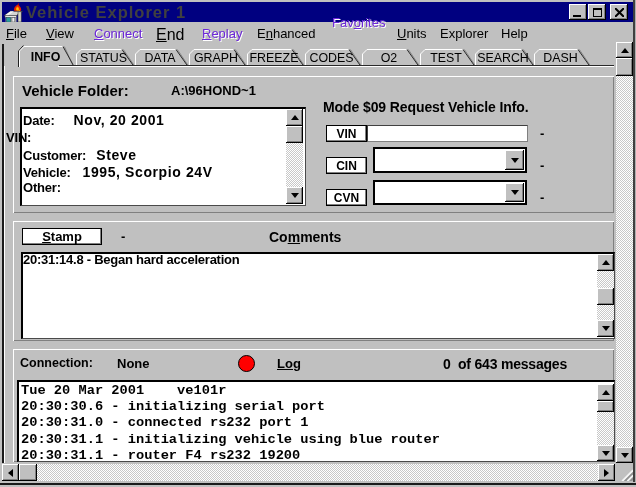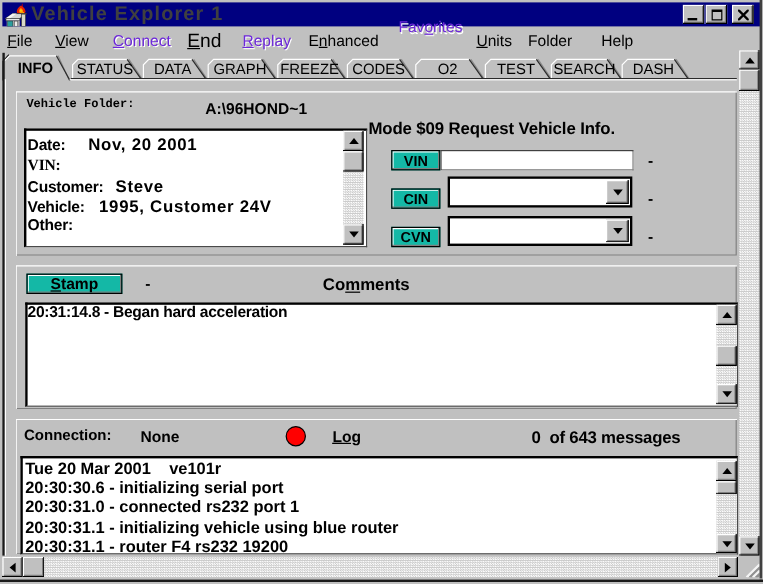--- a/index.html
+++ b/index.html
@@ -1,21 +1,21 @@
 <!DOCTYPE html>
 <html><head>
 <meta charset="utf-8">
 <style>
 * { margin:0; padding:0; box-sizing:border-box; }
 html,body { width:636px; height:487px; overflow:hidden; }
 body { font-family:"Liberation Sans",sans-serif; background:#c0c0c0; position:relative; }
 .abs { position:absolute; }
 .b { font-weight:bold; }
 .raised { background:#c0c0c0; box-shadow: inset -1px -1px 0 #000, inset 1px 1px 0 #fff, inset -2px -2px 0 #808080; }
-.blackbtn { background:#14b8a6; border:1px solid #000; box-shadow: inset -1px -1px 0 #808080, inset 1px 1px 0 #fff; }
+.blackbtn { background:#ffffff; border:1px solid #000; box-shadow: inset -1px -1px 0 #808080, inset 1px 1px 0 #fff; }
 .dither { background-image: conic-gradient(#fff 25%, #c8c8c8 25% 50%, #fff 50% 75%, #c8c8c8 75%); background-size: 2px 2px; }
 .tri-up { width:0; height:0; border-left:4px solid transparent; border-right:4px solid transparent; border-bottom:5px solid #000; }
 .tri-dn { width:0; height:0; border-left:4px solid transparent; border-right:4px solid transparent; border-top:5px solid #000; }
 .tri-lf { width:0; height:0; border-top:4px solid transparent; border-bottom:4px solid transparent; border-right:5px solid #000; }
 .tri-rt { width:0; height:0; border-top:4px solid transparent; border-bottom:4px solid transparent; border-left:5px solid #000; }
 .ctr { display:flex; align-items:center; justify-content:center; }
 .group { background:#c0c0c0; box-shadow: inset 1px 1px 0 #fff, inset -1px -1px 0 #808080; }
 .edit { background:#fff; border-style:solid; border-color:#000 #4a4a4a #4a4a4a #000; border-width:2px 1px 1px 2px; }
 u { text-decoration:underline; text-underline-offset:1px; }
 .dis { color:#6d28d9; text-shadow:1px 1px 0 #fff; }
@@ -54,24 +54,24 @@
   </div>
 
 <div class="abs" style="left:6px;   top:26px; font-size:13px;"><u>F</u>ile</div>
 <div class="abs" style="left:46px;  top:26px; font-size:13px;"><u>V</u>iew</div>
 <div class="abs dis" style="left:94px;  top:26px; font-size:13px;"><u>C</u>onnect</div>
 <div class="abs" style="left:156px; top:26px; font-size:16px;"><u>E</u>nd</div>
 <div class="abs dis" style="left:202px; top:26px; font-size:13px;"><u>R</u>eplay</div>
 <div class="abs" style="left:257px; top:26px; font-size:13px;">E<u>n</u>hanced</div>
 <div class="abs dis" style="left:332px; top:15px; font-size:13px;">Fav<u>o</u>rites</div>
 <div class="abs" style="left:397px; top:26px; font-size:13px;"><u>U</u>nits</div>
-<div class="abs" style="left:440px; top:26px; font-size:13px;">Folder</div>
+<div class="abs" style="left:440px; top:26px; font-size:13px;">Explorer</div>
 <div class="abs" style="left:501px; top:26px; font-size:13px;">Help</div>
 
-<div class="abs" id="tabs" style="left:0; top:44px; width:614px; height:23px;"><svg width="614" height="23" viewBox="0 0 614 23">
+<div class="abs" id="tabs" style="left:0; top:44px; width:614px; height:23px;padding-left:16px;"><svg width="614" height="23" viewBox="0 0 614 23">
       <path d="M 3.5 23.5 L 3.5 7.0 L 8.0 2.5 L 47 2.5 L 58.5 23.5 Z" fill="#c0c0c0"></path>
       <path d="M 2.5 23.5 L 2.5 7.0 L 7.4 1.5" stroke="#222" fill="none"></path>
       <path d="M 3.5 23.5 L 3.5 7.0 L 8.0 2.5 L 47 2.5" stroke="#fff" fill="none"></path>
       <path d="M 48.4 2.5 L 59.4 26.5" stroke="#8a8a8a" stroke-width="1" fill="none"></path>
       <path d="M 47 2.5 L 58.5 23.5" stroke="#2a2a2a" stroke-width="1" fill="none"></path>
       <text x="29.5" y="16.7" text-anchor="middle" font-size="12.4" font-family="Liberation Sans, sans-serif" font-weight="bold">INFO</text>
       <path d="M 60.5 21.8 L 60.5 10.0 L 65.0 5.5 L 106 5.5 L 117.5 21.8 Z" fill="#c0c0c0"></path>
       <path d="M 60.5 21.8 L 60.5 10.0 L 65.0 5.5 L 106 5.5" stroke="#fff" fill="none"></path>
       <path d="M 107.4 5.5 L 118.4 21.8" stroke="#8a8a8a" stroke-width="1" fill="none"></path>
       <path d="M 106 5.5 L 117.5 21.8" stroke="#2a2a2a" stroke-width="1" fill="none"></path>
@@ -118,39 +118,39 @@
       <text x="544.5" y="17.7" text-anchor="middle" font-size="12.4" font-family="Liberation Sans, sans-serif">DASH</text>
     </svg></div>
 
 <div class="abs" style="left:59px; top:65px; width:555px; height:1px; background:#2a2a2a;"></div>
 <div class="abs" style="left:58px; top:66.2px; width:556px; height:1px; background:#fff;"></div>
 
 <div class="abs" style="left:2px; top:44px; width:2px; height:419px; background:#1a1a1a;"></div>
 <div class="abs" style="left:4px; top:66px; width:1px; height:397px; background:#fff;"></div>
 
 <div class="abs group" style="left:13px; top:76px; width:601px; height:137px;"></div>
-<div class="abs b" style="left:22px; top:82px; font-size:10px;font-family:Liberation Mono, monospace;">Vehicle Folder:</div>
+<div class="abs b" style="left:22px; top:82px; font-size:15px;">Vehicle Folder:</div>
 <div class="abs b" style="left:171px; top:83px; font-size:13px;">A:\96HOND~1</div>
 <div class="abs edit" style="left:20px; top:107px; width:286px; height:99px;"></div>
 <div class="abs b" style="left:23px; top:111.5px; font-size:13px; letter-spacing:-0.2px;">Date:<span style="font-size:14px; letter-spacing:0.6px; margin-left:19px;">Nov, 20 2001</span></div>
-<div class="abs b" style="left:23px; top:130px; font-size:13px; letter-spacing:-0.2px;font-family:Liberation Serif, serif;">VIN:</div>
+<div class="abs b" style="left:6px; top:130px; font-size:13px; letter-spacing:-0.2px;">VIN:</div>
 <div class="abs b" style="left:23px; top:147px; font-size:13px; letter-spacing:-0.2px;">Customer:<span style="font-size:14px; letter-spacing:0.6px; margin-left:10px;">Steve</span></div>
-<div class="abs b" style="left:23px; top:164px; font-size:13px; letter-spacing:-0.2px;">Vehicle:<span style="font-size:14px; letter-spacing:0.6px; margin-left:12px;">1995, Customer 24V</span></div>
+<div class="abs b" style="left:23px; top:164px; font-size:13px; letter-spacing:-0.2px;">Vehicle:<span style="font-size:14px; letter-spacing:0.6px; margin-left:12px;">1995, Scorpio 24V</span></div>
 <div class="abs b" style="left:23px; top:180px; font-size:13px; letter-spacing:-0.2px;">Other:</div>
 
 <div class="abs dither" style="left:286px; top:109px; width:17px; height:95px;"></div>
 <div class="abs raised ctr" style="left:286px; top:109px; width:17px; height:17px;">
     <div class="tri-up"></div>
   </div>
 <div class="abs raised" style="left:286px; top:126px; width:17px; height:17px;"></div>
 <div class="abs raised ctr" style="left:286px; top:187px; width:17px; height:17px;">
     <div class="tri-dn"></div>
   </div>
 
-<div class="abs b" style="left:307px; top:99px; font-size:14px; letter-spacing:-0.1px;">Mode $09 Request Vehicle Info.</div>
+<div class="abs b" style="left:323px; top:99px; font-size:14px; letter-spacing:-0.1px;">Mode $09 Request Vehicle Info.</div>
 <div class="abs blackbtn ctr b" style="left:326px; top:125px; width:41px; height:17px; font-size:12px;">VIN</div>
 <div class="abs" style="left:367px; top:125px; width:161px; height:17px; background:#fff; border:1px solid #808080; border-top-color:#404040; border-left-color:#404040;"></div>
 <div class="abs b" style="left:540px; top:126px; font-size:13px;">-</div>
 
 <div class="abs blackbtn ctr b" style="left:326px; top:157px; width:41px; height:17px; font-size:12px;">CIN</div>
 <div class="abs" style="left:373px; top:147px; width:154px; height:26px; background:#fff; border:2px solid #000;"></div>
 <div class="abs raised ctr" style="left:505px; top:150px; width:19px; height:20px;">
     <div class="tri-dn"></div>
   </div>
 <div class="abs b" style="left:540px; top:158px; font-size:13px;">-</div>
@@ -180,21 +180,21 @@
     <div class="tri-dn"></div>
   </div>
 
 <div class="abs group" style="left:13px; top:349px; width:601px; height:113px;"></div>
 <div class="abs b" style="left:20px; top:356px; font-size:12.5px;">Connection:</div>
 <div class="abs b" style="left:117px; top:356px; font-size:13px;">None</div>
 <div class="abs" style="left:238px; top:355px; width:17px; height:17px; border-radius:50%; background:#f00; border:1.5px solid #000;"></div>
 <div class="abs b" style="left:277px; top:356px; font-size:13px;text-decoration:underline;"><u>L</u>og</div>
 <div class="abs b" style="left:443px; top:356px; font-size:14px; letter-spacing:-0.2px;text-align:right;">0&nbsp; of 643 messages</div>
 <div class="abs edit" style="left:17px; top:380px; width:598px; height:82px;"></div>
-<div class="abs b" style="left:21px; top:383px; font-size:13.7px; font-family:Liberation Sans, sans-serif; line-height:16.2px; white-space:pre;">Tue 20 Mar 2001    ve101r
+<div class="abs b" style="left:21px; top:383px; font-size:13.7px; font-family:Liberation Mono, monospace; line-height:16.2px; white-space:pre;">Tue 20 Mar 2001    ve101r
 20:30:30.6 - initializing serial port
 20:30:31.0 - connected rs232 port 1
 20:30:31.1 - initializing vehicle using blue router
 20:30:31.1 - router F4 rs232 19200</div>
 
 <div class="abs dither" style="left:597px; top:384px; width:17px; height:77px;"></div>
 <div class="abs raised ctr" style="left:597px; top:384px; width:17px; height:17px;">
     <div class="tri-up"></div>
   </div>
 <div class="abs raised" style="left:597px; top:401px; width:17px; height:11px;"></div>

